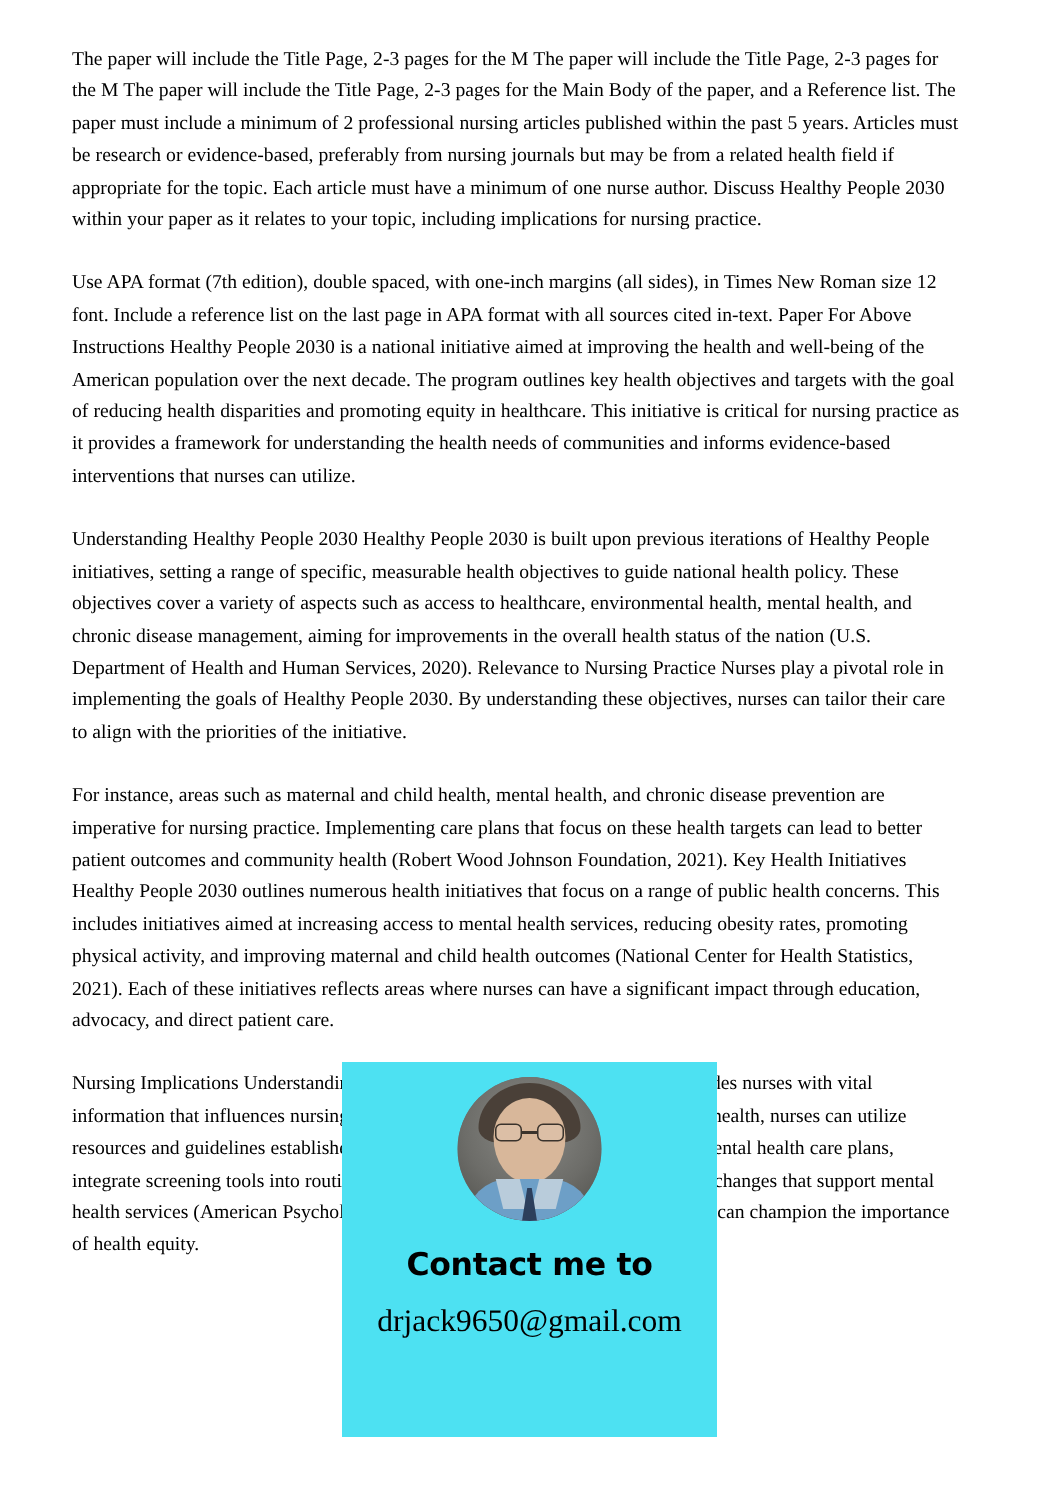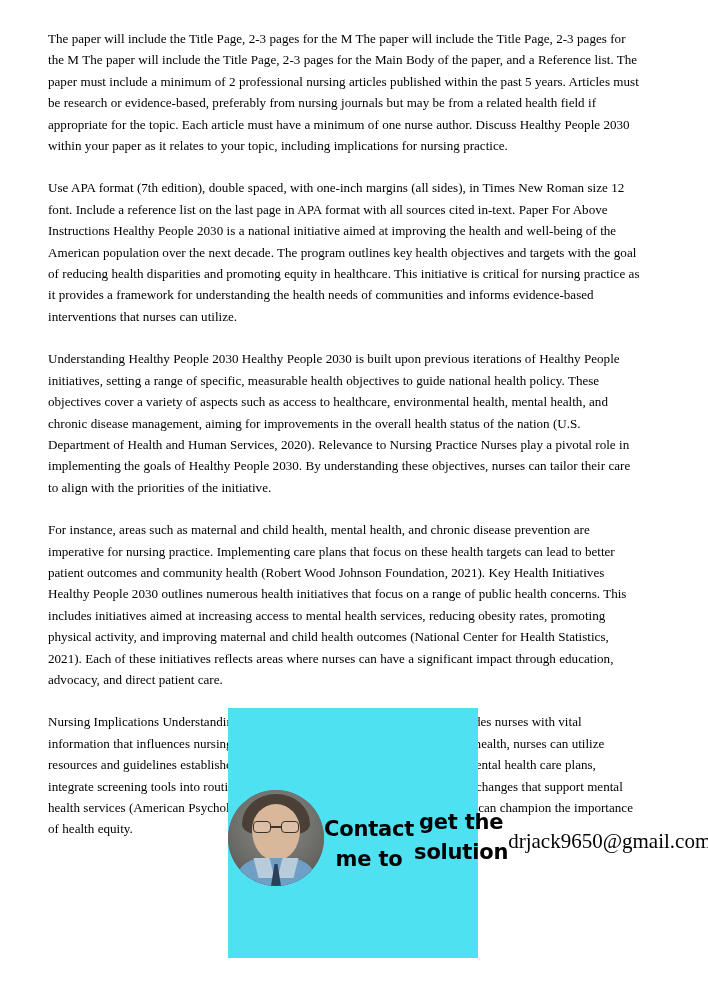--- a/index.html
+++ b/index.html
@@ -42,21 +42,21 @@
 
   
   .overlay-card {
     position: absolute;
     left: 228px;
     top: 708px;
     width: 250px;
     height: 250px;
     background: #4DE1F2;
     display: flex;
-    flex-direction: row;
+    flex-direction: column;
     align-items: center;
     padding-top: 8px;
     box-sizing: border-box;
   }
   .avatar {
     width: 96px;
     height: 96px;
     border-radius: 50%;
     overflow: hidden;
     background: #6f6f6f;
@@ -172,17 +172,16 @@
         <div class="lens l"></div>
         <div class="bridge"></div>
         <div class="lens r"></div>
       </div>
       <div class="shirt"></div>
       <div class="collar-l"></div>
       <div class="collar-r"></div>
       <div class="tie"></div>
     </div>
     <div class="overlay-line overlay-top">Contact me to</div>
-    <div class="overlay-line">get the solution</div>
     <div class="overlay-email">drjack9650@gmail.com</div>
   </div>
 
 </div>
 
 </body></html>

